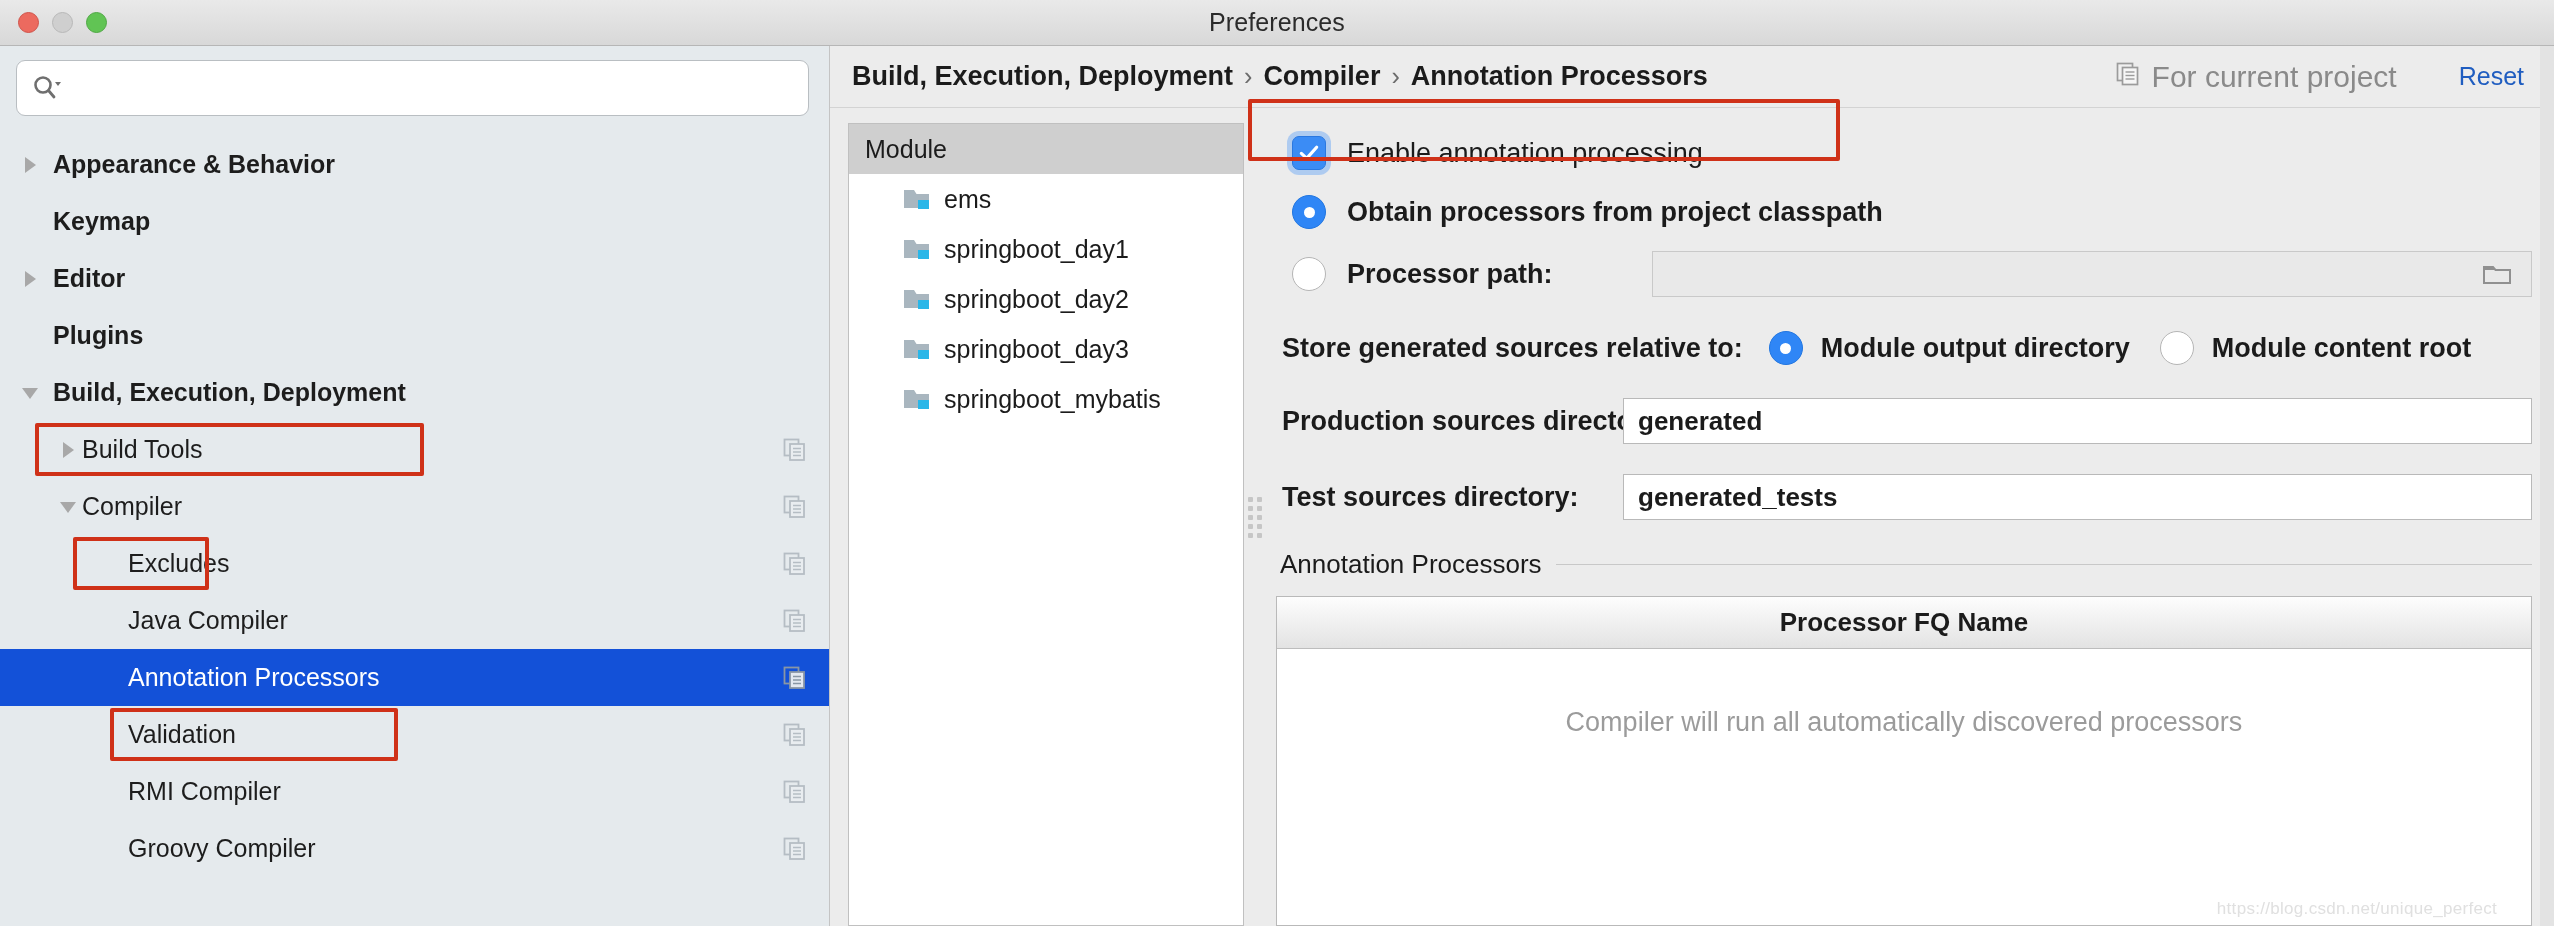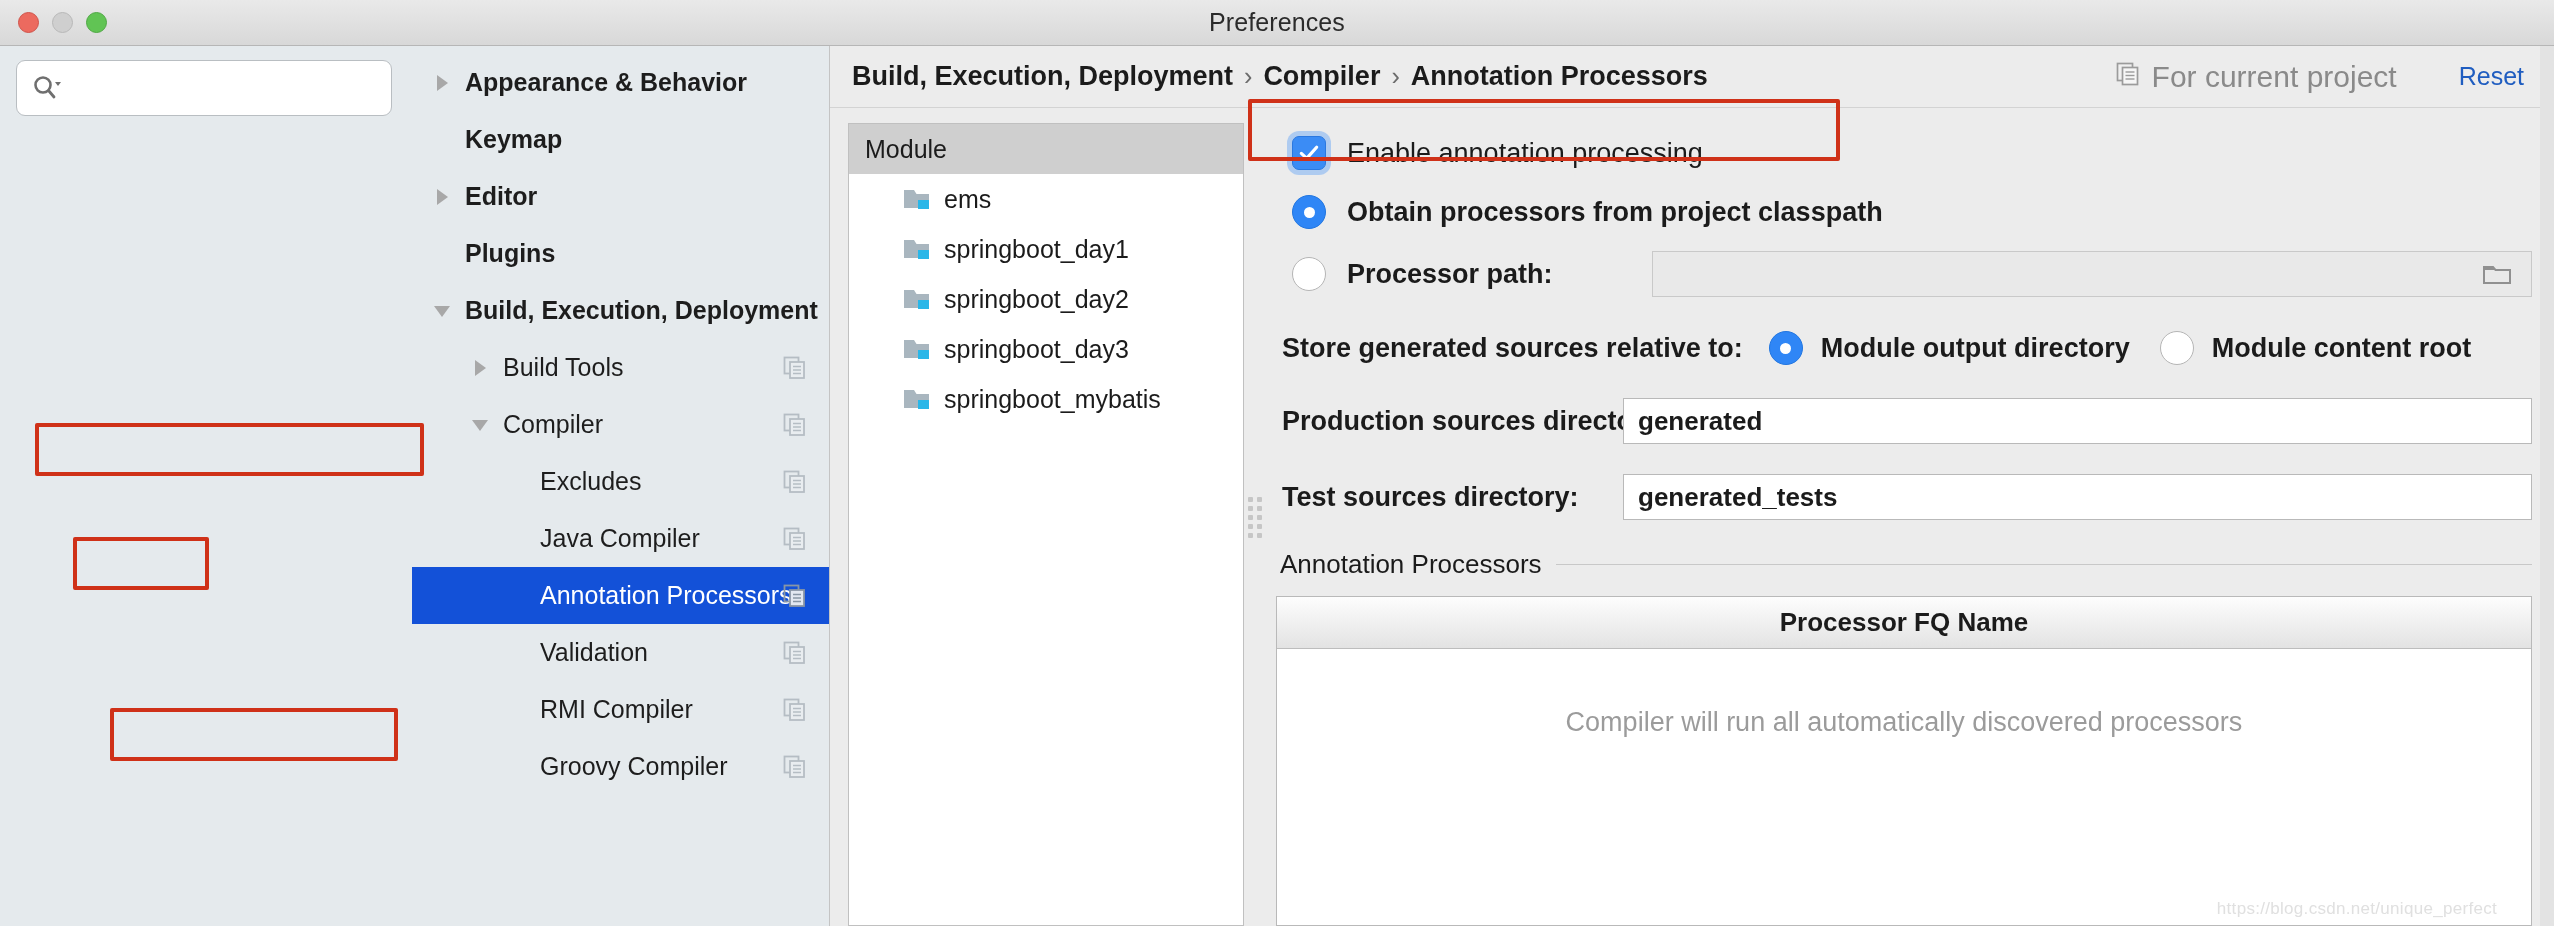--- a/index.html
+++ b/index.html
@@ -37,21 +37,21 @@
   }
 
   
   .body { flex: 1; display: flex; min-height: 0; }
 
   
   .sidebar {
     width: 830px; min-width: 830px;
     background: #e5eaed;
     border-right: 1px solid #c4c4c4;
-    display: flex; flex-direction: row;
+    display: flex; flex-direction: column;
     position: relative;
   }
   .search-wrap { padding: 14px 20px 12px 16px; }
   .search-box {
     height: 56px; background: #fff;
     border: 1px solid #b9bec2; border-radius: 9px;
     display: flex; align-items: center; padding: 0 14px;
   }
   .search-icon { width: 30px; height: 30px; flex: 0 0 auto; }
   .search-input {
@@ -73,21 +73,21 @@
     display: flex; align-items: center; justify-content: center;
   }
   .tree-row .arrow svg { display:block; }
   .tree-label {
     font-size: 25px; color: #1d1d1d; white-space: nowrap;
   }
   .tree-row.lvl0 .arrow { margin-left: 17px; }
   .tree-row.lvl0 .tree-label { margin-left: 10px; font-weight: bold; }
   .tree-row.lvl0.noarrow .tree-label { margin-left: 53px; font-weight: bold; }
   .tree-row.lvl1 .arrow { margin-left: 55px; }
-  .tree-row.lvl1 .tree-label { margin-left: 10px; }
+  .tree-row.lvl1 .tree-label { margin-left: 1px; }
   .tree-row.lvl2.noarrow .tree-label { margin-left: 128px; }
   .tree-row.selected .tree-label { color: #fff; }
   .copy-icon {
     position: absolute; right: 21px; top: 50%; transform: translateY(-50%);
     width: 26px; height: 26px; opacity: .55;
   }
   .tree-row.selected .copy-icon { opacity: .95; }
 
   
   .redbox {

